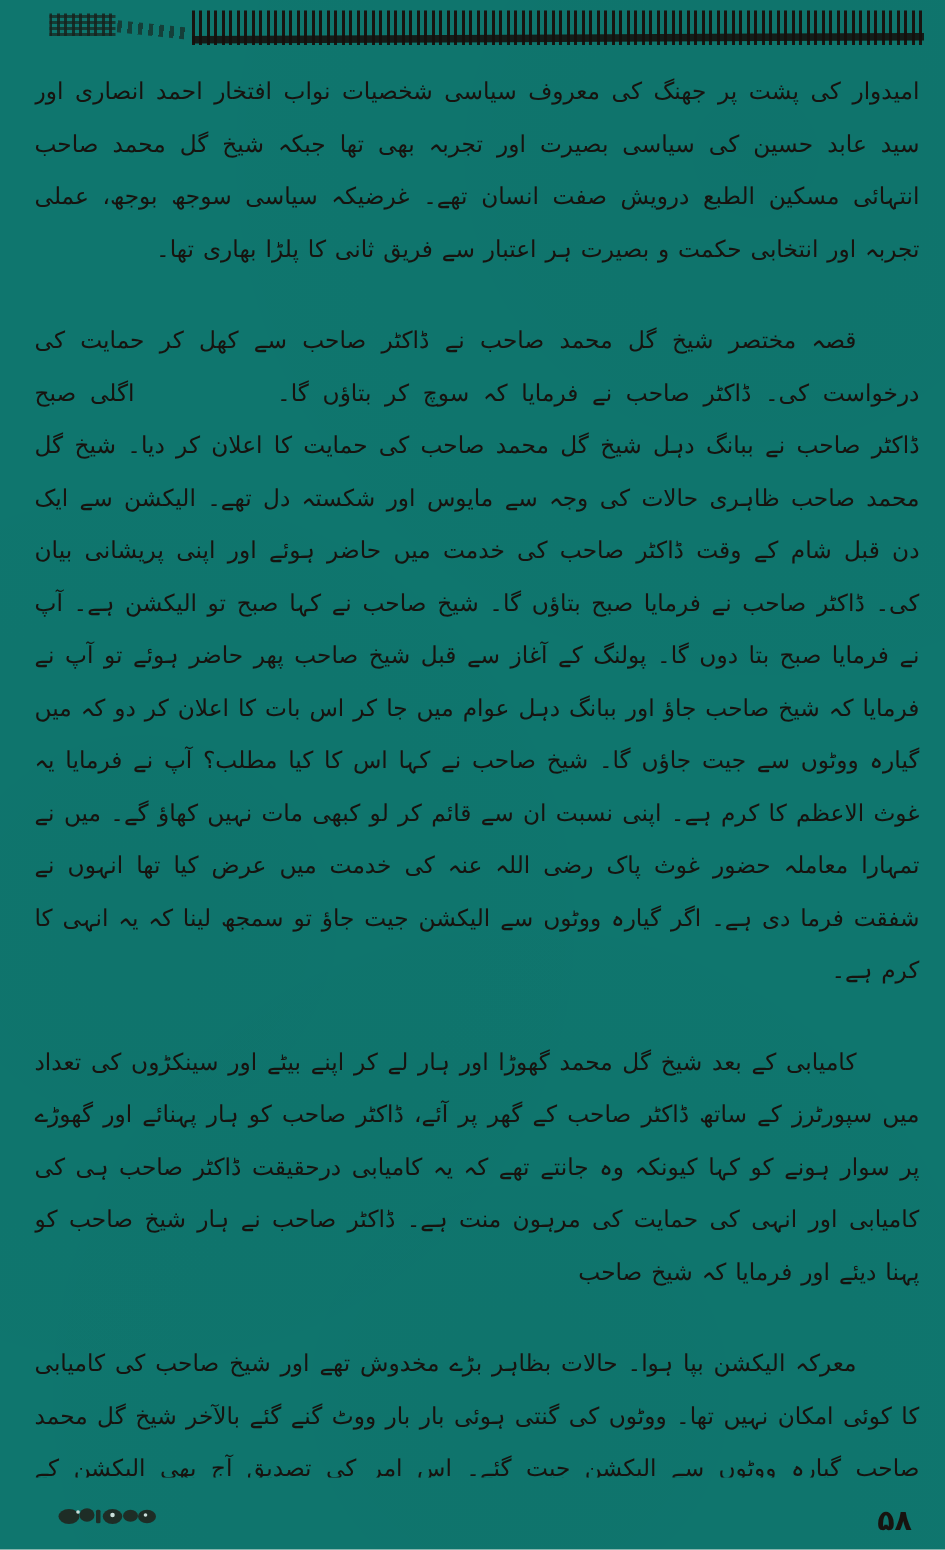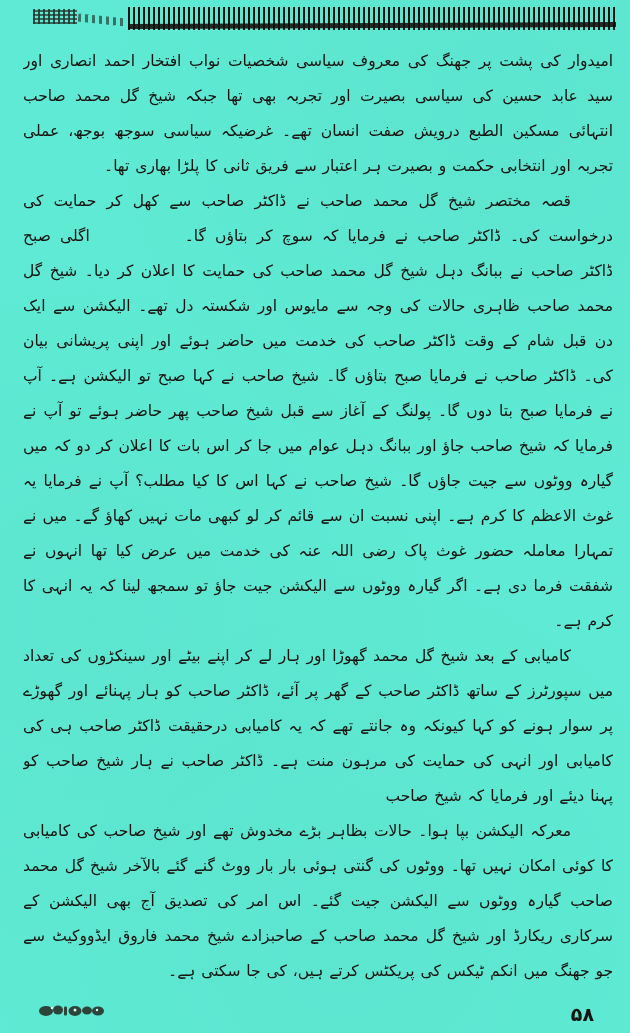--- a/index.html
+++ b/index.html
@@ -5,21 +5,21 @@
   html, body {
     margin: 0;
     padding: 0;
     background: #e8e6e0;
   }
   .page {
     position: relative;
     width: 630px;
     height: 1033px;
     margin: 0 auto;
-    background: #5eead4;
+    background: #0f766e;
     overflow: hidden;
     font-family: "DejaVu Sans", sans-serif;
     color: #17130f;
   }
   
   .page::before {
     content: "";
     position: absolute;
     inset: 0;
     background:
@@ -88,40 +88,41 @@
     letter-spacing: 0;
     word-spacing: 1px;
     overflow: hidden;
   }
   .content p {
     margin: 0;
     padding: 0;
   }
   .content p.indent {
     text-indent: 42px;
+    margin-top: 26px;
   }
   .inline-gap {
     display: inline-block;
     width: 95px;
     height: 1px;
   }
 
   
   .stamp {
     position: absolute;
     left: 38px;
     bottom: 14px;
     width: 70px;
     height: 16px;
     opacity: 0.8;
     filter: blur(0.4px);
   }
   .page-number {
     position: absolute;
-    right: 36px;
+    right: 22px;
     bottom: 8px;
     font-size: 19px;
     font-weight: bold;
     direction: rtl;
     color: #17130f;
   }
 </style>
 </head>
 <body>
 

